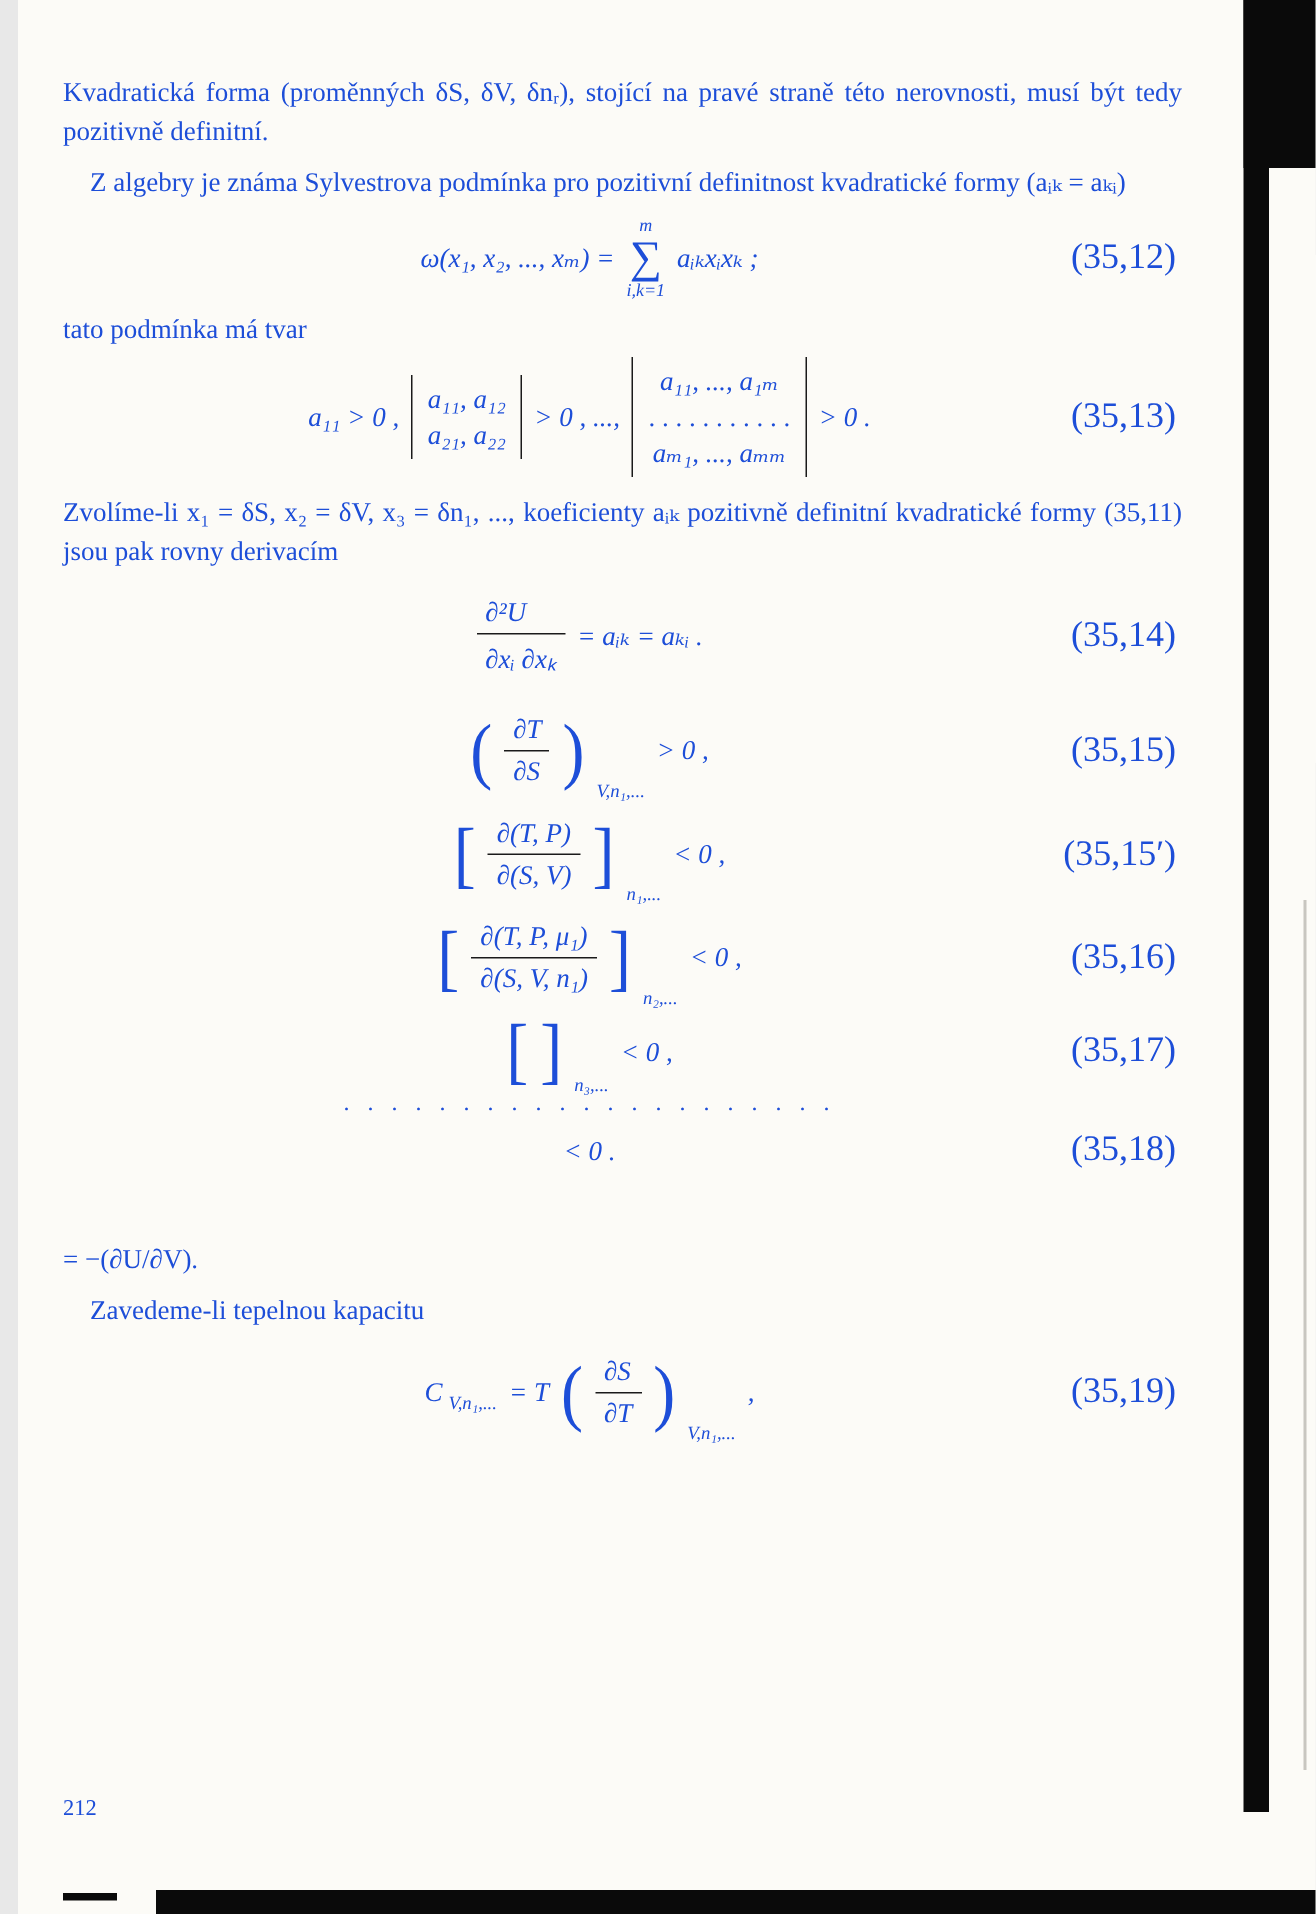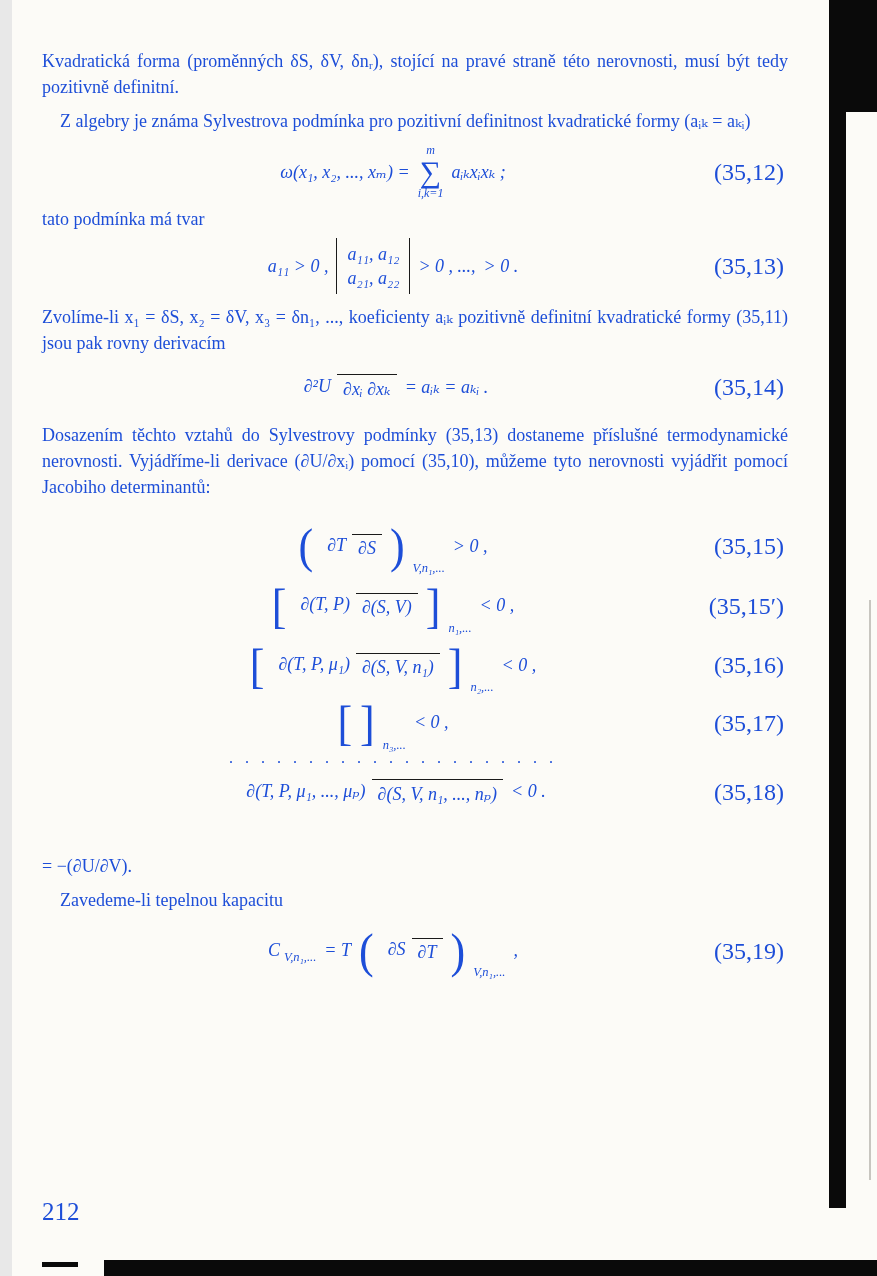--- a/index.html
+++ b/index.html
@@ -41,21 +41,21 @@
   .eqrow > span { margin: 0 4px; }
   .eqtag {
     position: absolute;
     right: 0;
     top: 50%;
     transform: translateY(-50%);
     font-style: normal;
     font-size: 24px;
     margin: 0;
   }
-  .frac { display: inline-flex; align-items: flex-end; }
+  .frac { display: inline-flex; flex-direction: column; align-items: flex-start; font-family: Liberation Serif, serif; }
   .frac .num { padding: 0 6px 3px; }
   .frac .den { border-top: 1.6px solid #1a1a1a; padding: 3px 6px 0; }
   .sum { display: inline-flex; flex-direction: column; align-items: center; line-height: 1; margin: 0 6px; }
   .sum .lim { font-size: 12px; line-height: 1.1; }
   .sum .sym { font-size: 30px; line-height: 1; font-style: normal; }
   .det {
     display: inline-flex;
     flex-direction: column;
     align-items: center;
     border-left: 1.6px solid #1a1a1a;
@@ -87,21 +87,21 @@
     margin-left: -2px;
     white-space: nowrap;
     display: inline-block;
   }
   .dotsrow { justify-content: center; letter-spacing: 4px; font-size: 16px; }
   .wspread { word-spacing: 5px; }
   .pagenum {
     position: absolute;
     left: 30px;
     top: 1198px;
-    font-size: 25px;
+    font-size: 15px;
   }
   .artifact { position: absolute; background: #0a0a0a; }
   .bar-right   { left: 817px; top: 0; width: 17px; height: 1208px; }
   .corner-tr   { left: 817px; top: 0; width: 60px; height: 112px; }
   .edge-line   { left: 857px; top: 600px; width: 2px; height: 580px; background: #c8c6c0; }
   .bar-bottom  { left: 92px; top: 1260px; width: 785px; height: 16px; }
   .dash-bl     { left: 30px; top: 1262px; width: 36px; height: 5px; }
 </style>
 </head>
 <body>
@@ -126,36 +126,40 @@
 
     <p class="para" style="margin-top:6px">tato podmínka má tvar</p>
 
     <div class="eqrow" style="margin-top:6px">
       <span class="it">a₁₁ &gt; 0 ,</span>
       <span class="det">
         <span class="it">a₁₁,  a₁₂</span>
         <span class="it">a₂₁,  a₂₂</span>
       </span>
       <span class="it">&gt; 0 , ...,</span>
+      <span class="det">
+        <span class="it">a₁₁, ..., a₁ₘ</span>
+        <span>. . . . . . . . . . .</span>
+        <span class="it">aₘ₁, ..., aₘₘ</span>
+      </span>
       <span class="it">&gt; 0 .</span>
       <span class="eqtag">(35,13)</span>
     </div>
 
     <p class="para" style="margin-top:10px">Zvolíme-li x₁ = δS, x₂ = δV, x₃ = δn₁, ..., koeficienty aᵢₖ pozitivně definitní kvadratické formy (35,11) jsou pak rovny derivacím</p>
 
     <div class="eqrow" style="margin-top:18px">
       <span class="frac">
         <span class="num it">∂²U</span>
         <span class="den it">∂xᵢ ∂xₖ</span>
       </span>
       <span class="it">= aᵢₖ = aₖᵢ .</span>
       <span class="eqtag">(35,14)</span>
     </div>
 
-    <p class="para" style="margin-top:22px">Dosazením těchto vztahů do Sylvestrovy podmínky (35,13) dostaneme příslušné termodynamické nerovnosti. Vyjádříme-li derivace (∂U/∂xᵢ) pomocí (35,10), můžeme tyto nerovnosti vyjádřit pomocí Jacobiho determinantů:</p>
 
     <div class="eqrow" style="margin-top:26px">
       <span class="bigdelim">(</span>
       <span class="frac">
         <span class="num it">∂T</span>
         <span class="den it">∂S</span>
       </span>
       <span class="bigdelim">)</span>
       <span class="dsub it">V,n₁,...</span>
       <span class="it">&gt; 0 ,</span>
@@ -192,24 +196,20 @@
       <span class="dsub it">n₃,...</span>
       <span class="it">&lt; 0 ,</span>
       <span class="eqtag">(35,17)</span>
     </div>
 
     <div class="eqrow dotsrow" style="margin-top:6px">
       <span>. . . . . . . . . . . . . . . . . . . . .</span>
     </div>
 
     <div class="eqrow" style="margin-top:12px">
-      <span class="frac">
-        <span class="num it">∂(T, P, μ₁, ..., μₚ)</span>
-        <span class="den it">∂(S, V, n₁, ..., nₚ)</span>
-      </span>
       <span class="it">&lt; 0 .</span>
       <span class="eqtag">(35,18)</span>
     </div>
 
     <p class="para" style="margin-top:22px"><br><span>= −(∂U/∂V).</span></p>
 
     <p class="para indent" style="margin-top:8px">Zavedeme-li tepelnou kapacitu</p>
 
     <div class="eqrow" style="margin-top:18px">
       <span class="it" style="margin-right:0">C</span>

